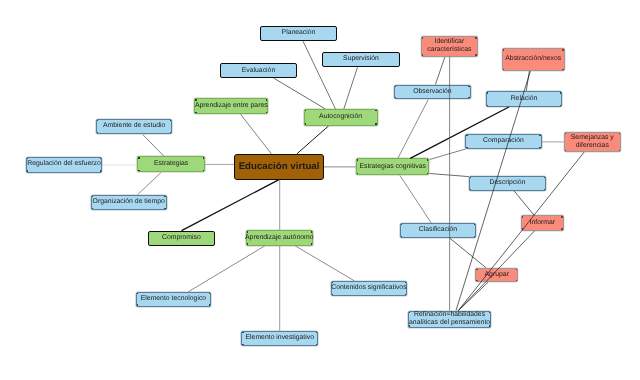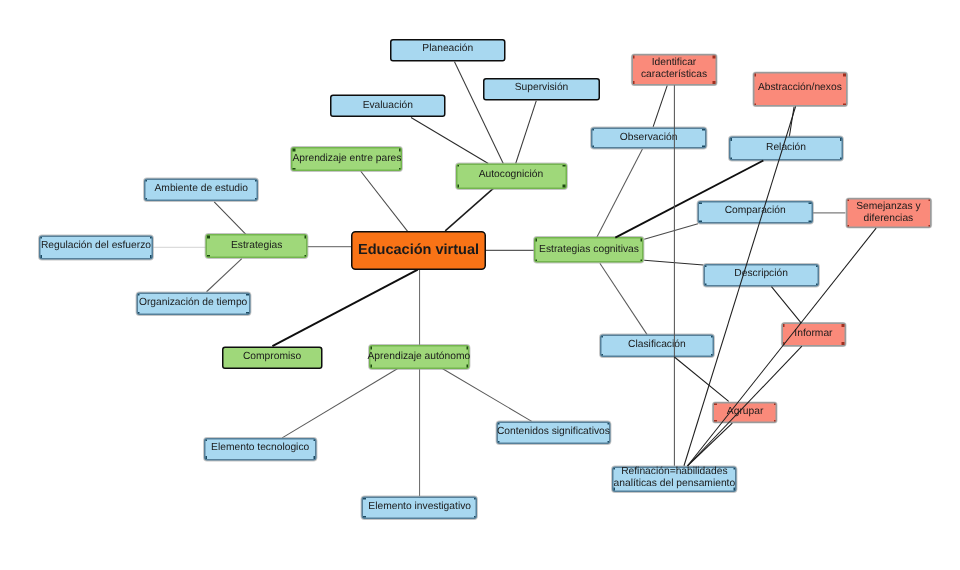--- a/index.html
+++ b/index.html
@@ -15,21 +15,21 @@
   .node .lbl .tl{display:block;white-space:nowrap;}
   .fill-blue{background:#a8d8f0;border:1px solid #56809a;box-shadow:0 0 0 0.6px rgba(150,150,150,0.55);}
   .fill-green{background:#9fd87a;border:1px solid #74b54f;box-shadow:0 0 0 0.6px rgba(150,150,150,0.55);}
   .fill-red{background:#fa8a7a;border:1px solid #9a9a9a;box-shadow:0 0 0 0.4px rgba(160,160,160,0.5);}
   .handles{position:absolute;left:0;top:0;right:0;bottom:0;pointer-events:none;}
   .handles i{position:absolute;width:1.4px;height:1.4px;background:#a03020;}
   .fill-blue>.handles i{background:#1d4b63;}
   .fill-green>.handles i{background:#1d4b10;}
   .handles i.tl-dot{left:0;top:0;} .handles i.tr-dot{right:0;top:0;}
   .handles i.bl-dot{left:0;bottom:0;} .handles i.br-dot{right:0;bottom:0;}
-  .fill-gray{background:#f97316;border:1px solid #4a4a4a;}
+  .fill-gray{background:#a16207;border:1px solid #4a4a4a;}
   .bd-thick{border-width:1.8px;border-color:#0d0d0d;box-shadow:none;}
   .n-center{font-size:9.7px;font-weight:bold;border-radius:3px;}
 </style>
 </head>
 <body>
 
 <div id="canvas">
 <svg id="edges" viewBox="0 0 640 380">
       <line x1="303" y1="41.2" x2="335.5" y2="109" stroke="#3a3a3a" stroke-width="0.7"></line>
       <line x1="274" y1="78.3" x2="325.5" y2="109" stroke="#2a2a2a" stroke-width="0.7"></line>

